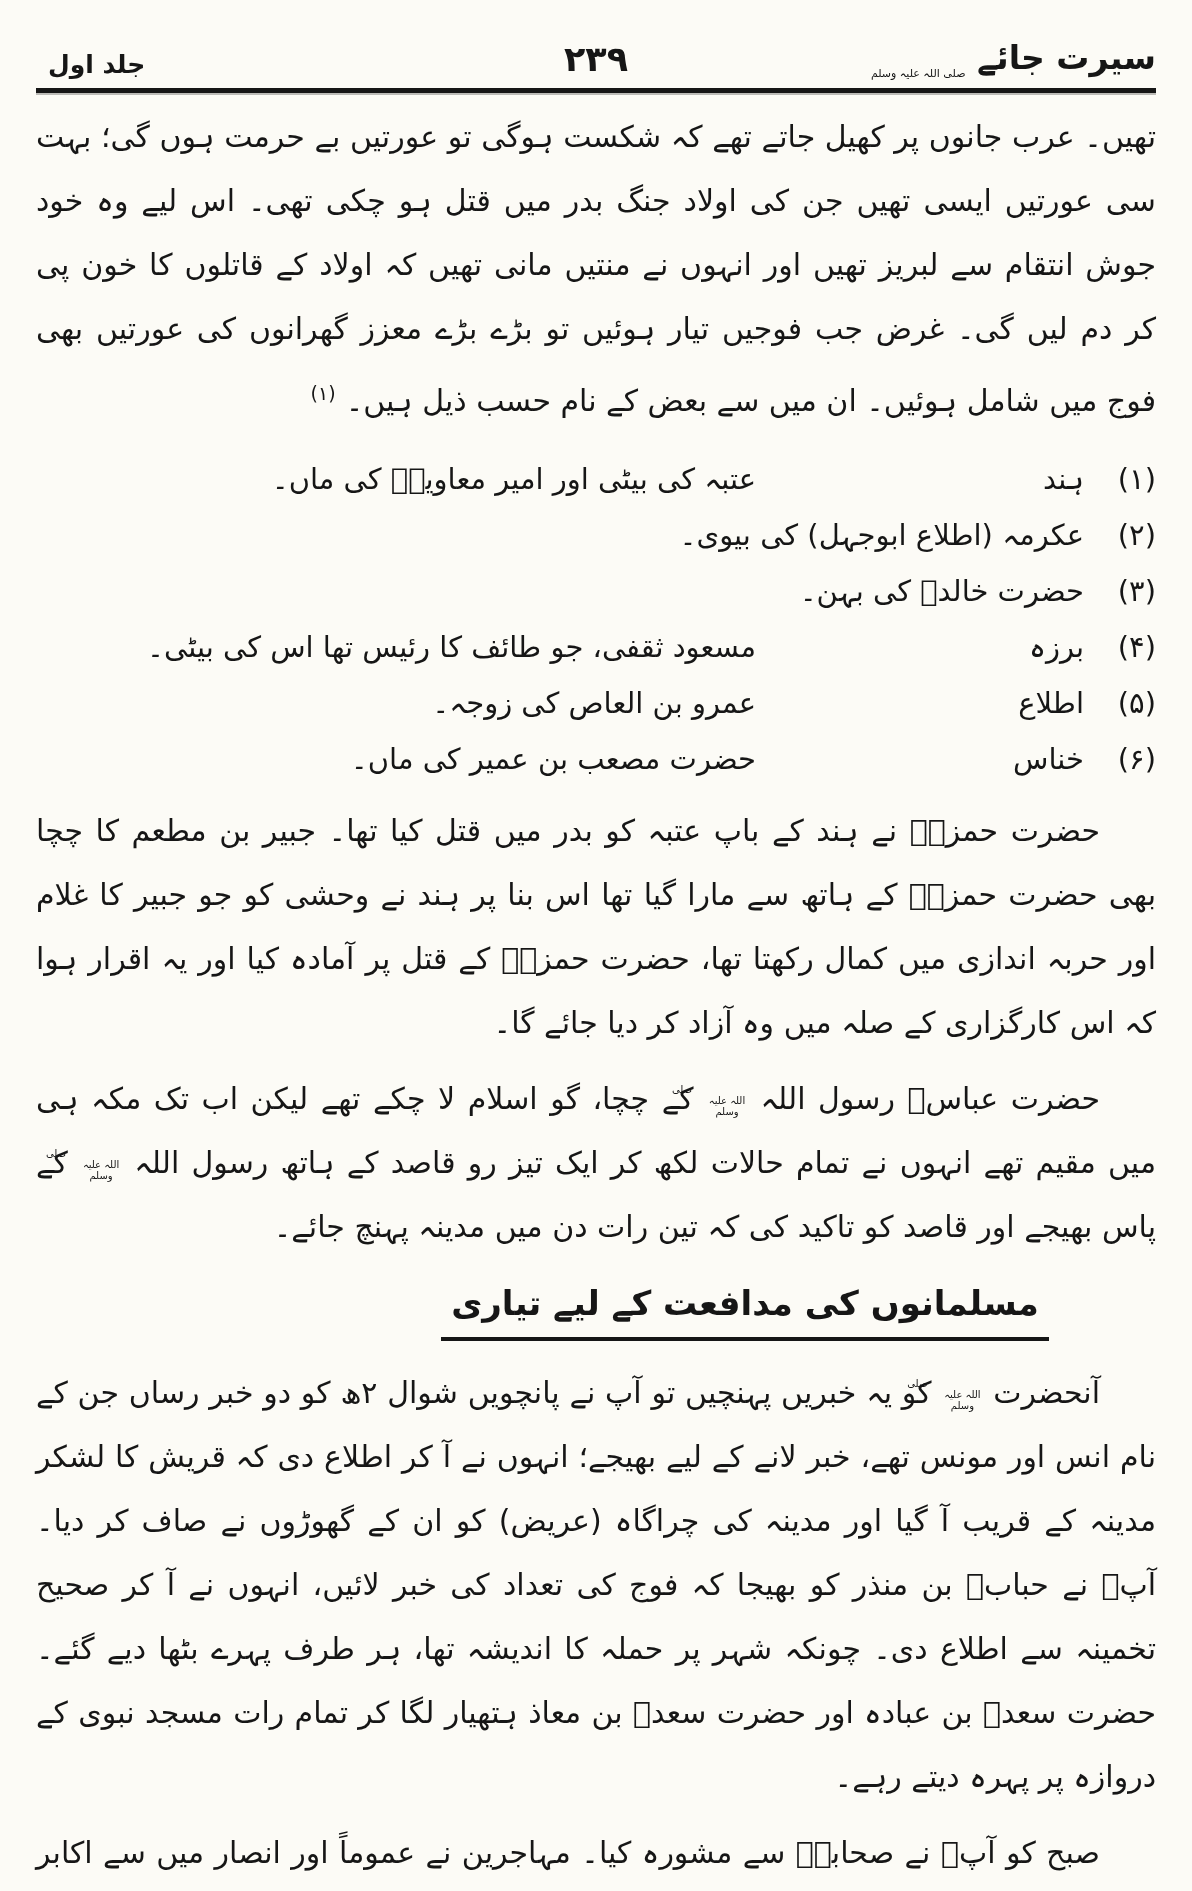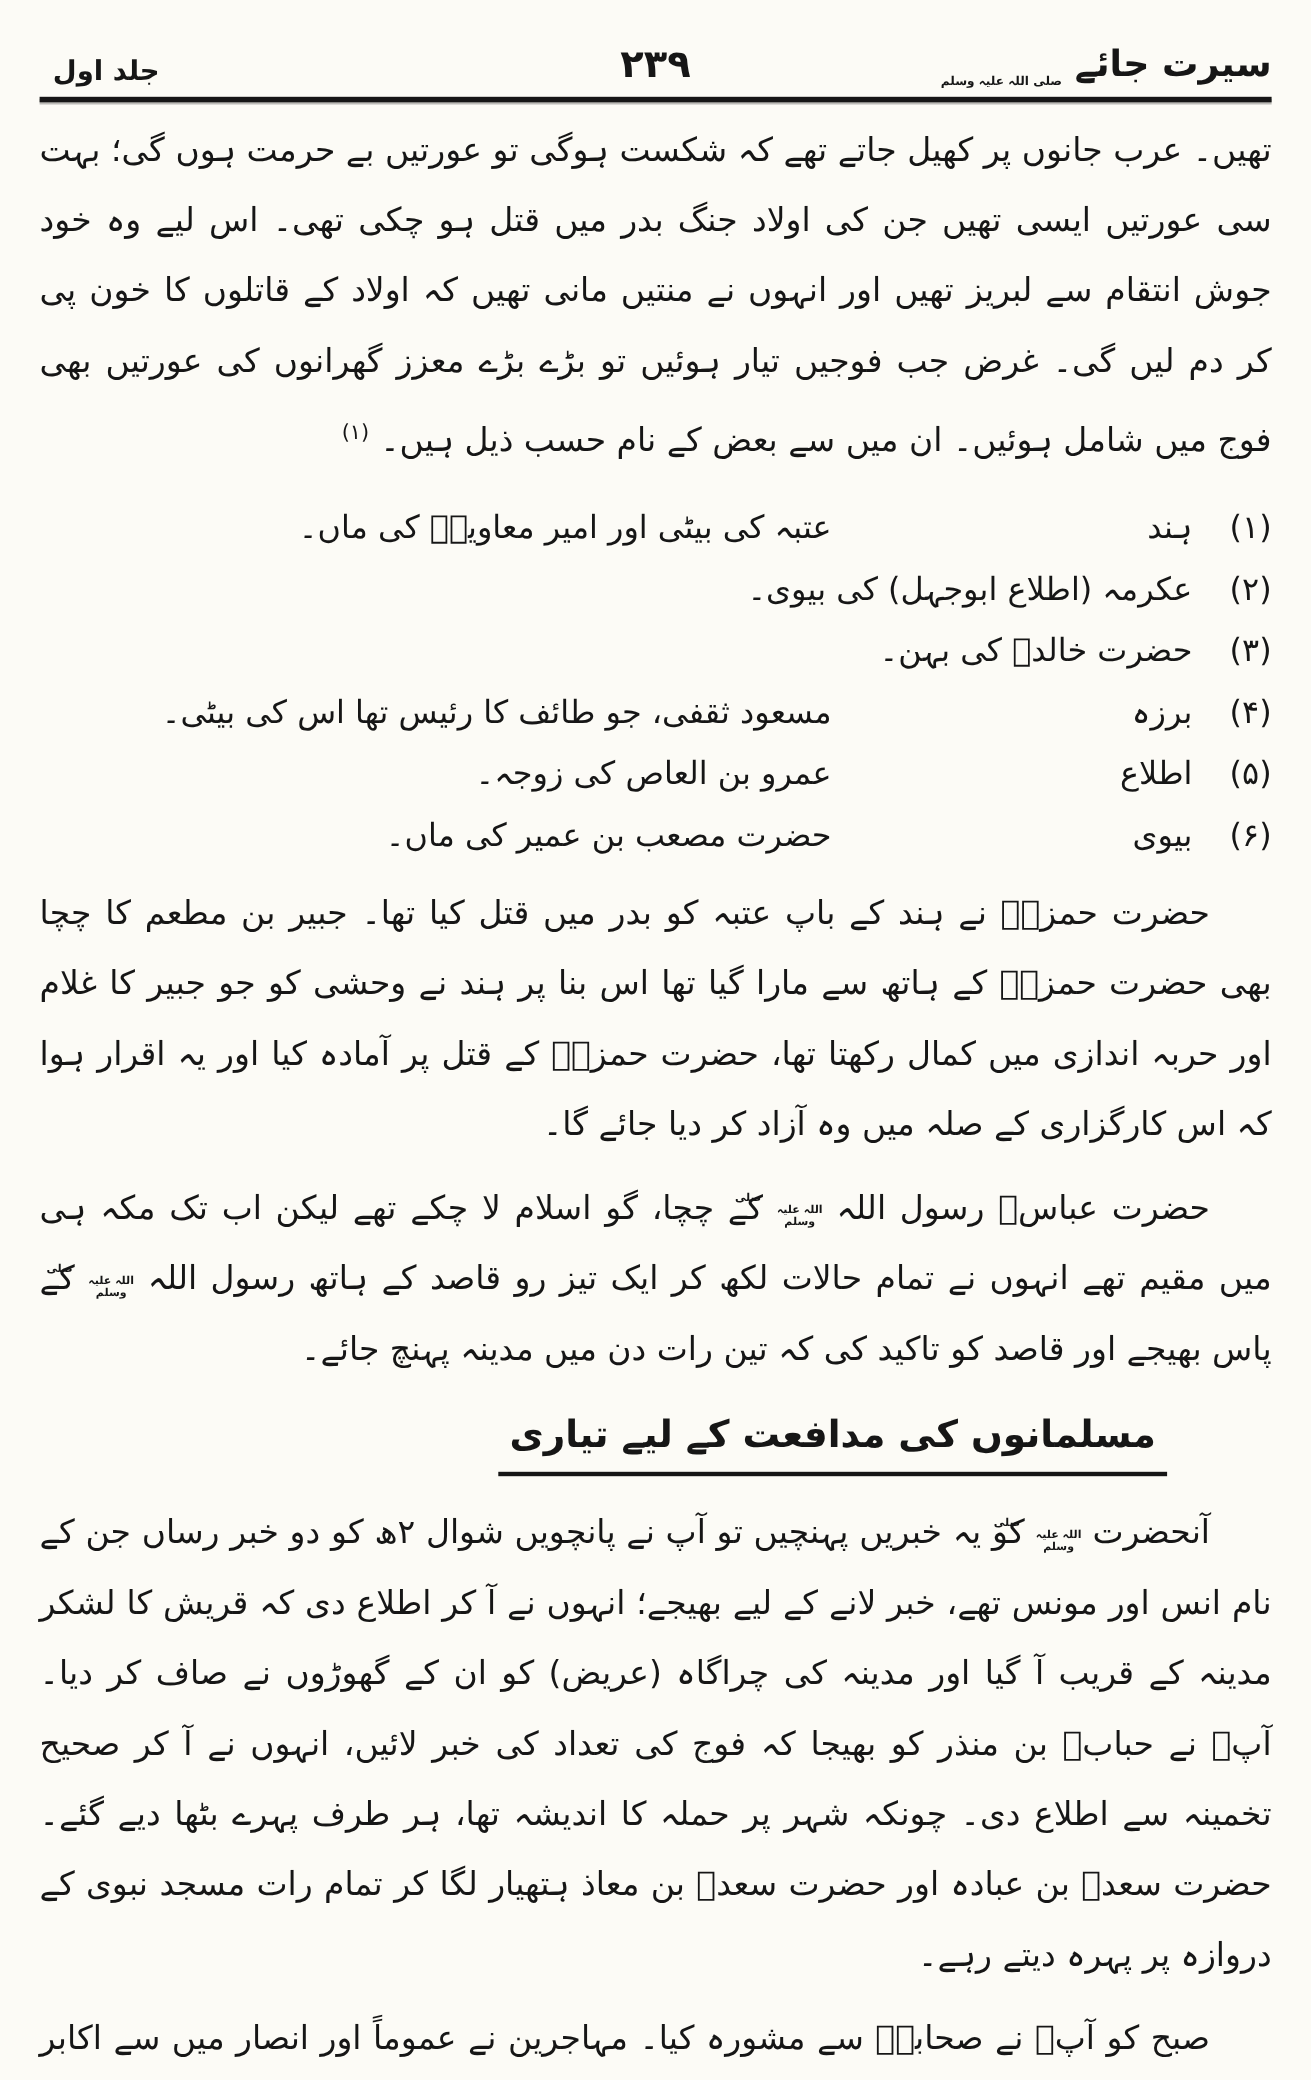--- a/index.html
+++ b/index.html
@@ -31,35 +31,35 @@
   }
   
   .para {
     font-size:30px; line-height:64px;
     text-align:justify; text-justify:inter-word;
     margin:12px 0 0 0;
   }
   .para.indent { text-indent:56px; }
   .saw {
     display:inline-block; width:42px;
-    font-size:10px; line-height:11px; font-weight:700;
+    font-size:10px; line-height:11px; font-weight:400;
     text-align:center; vertical-align:-6px;
   }
   .saw.lg { width:48px; font-size:11px; vertical-align:-8px; }
   .fnref { font-size:19px; vertical-align:super; margin-inline-start:10px; }
   
   .wlist { margin:18px 0 8px 0; }
   .wrow  { display:flex; align-items:baseline; font-size:29px; line-height:56px; }
   .wnum  { flex:none; width:72px; }
   .wname { flex:none; width:328px; }
   .wdesc { flex:none; }
   
   .sec-heading-wrap { text-align:center; margin:24px 0 20px 0; }
   .sec-heading {
-    display:inline-block; position:relative; left:161px;
+    display:inline-block; position:relative; left:149px;
     font-size:34px; font-weight:700;
     padding:0 10px 14px 10px;
     border-bottom:4px solid #161616;
   }
 </style>
 </head>
 <body>
 
 <div class="sheet">
 
@@ -91,21 +91,21 @@
       <span class="wname">برزہ</span>
       <span class="wdesc">مسعود ثقفی، جو طائف کا رئیس تھا اس کی بیٹی۔</span>
     </div>
     <div class="wrow">
       <span class="wnum">(۵)</span>
       <span class="wname">اطلاع</span>
       <span class="wdesc">عمرو بن العاص کی زوجہ۔</span>
     </div>
     <div class="wrow">
       <span class="wnum">(۶)</span>
-      <span class="wname">بیوی</span>
+      <span class="wname">خناس</span>
       <span class="wdesc">حضرت مصعب بن عمیر کی ماں۔</span>
     </div>
   </div>
 
   <p class="para indent">حضرت حمزہؓ نے ہند کے باپ عتبہ کو بدر میں قتل کیا تھا۔ جبیر بن مطعم کا چچا بھی حضرت حمزہؓ کے ہاتھ سے مارا گیا تھا اس بنا پر ہند نے وحشی کو جو جبیر کا غلام اور حربہ اندازی میں کمال رکھتا تھا، حضرت حمزہؓ کے قتل پر آمادہ کیا اور یہ اقرار ہوا کہ اس کارگزاری کے صلہ میں وہ آزاد کر دیا جائے گا۔</p>
 
   <p class="para indent">حضرت عباسؓ رسول اللہ <span class="saw">صلی اللہ علیہ وسلم</span> کے چچا، گو اسلام لا چکے تھے لیکن اب تک مکہ ہی میں مقیم تھے انہوں نے تمام حالات لکھ کر ایک تیز رو قاصد کے ہاتھ رسول اللہ <span class="saw">صلی اللہ علیہ وسلم</span> کے پاس بھیجے اور قاصد کو تاکید کی کہ تین رات دن میں مدینہ پہنچ جائے۔</p>
 
   <div class="sec-heading-wrap">
     <span class="sec-heading">مسلمانوں کی مدافعت کے لیے تیاری</span>

